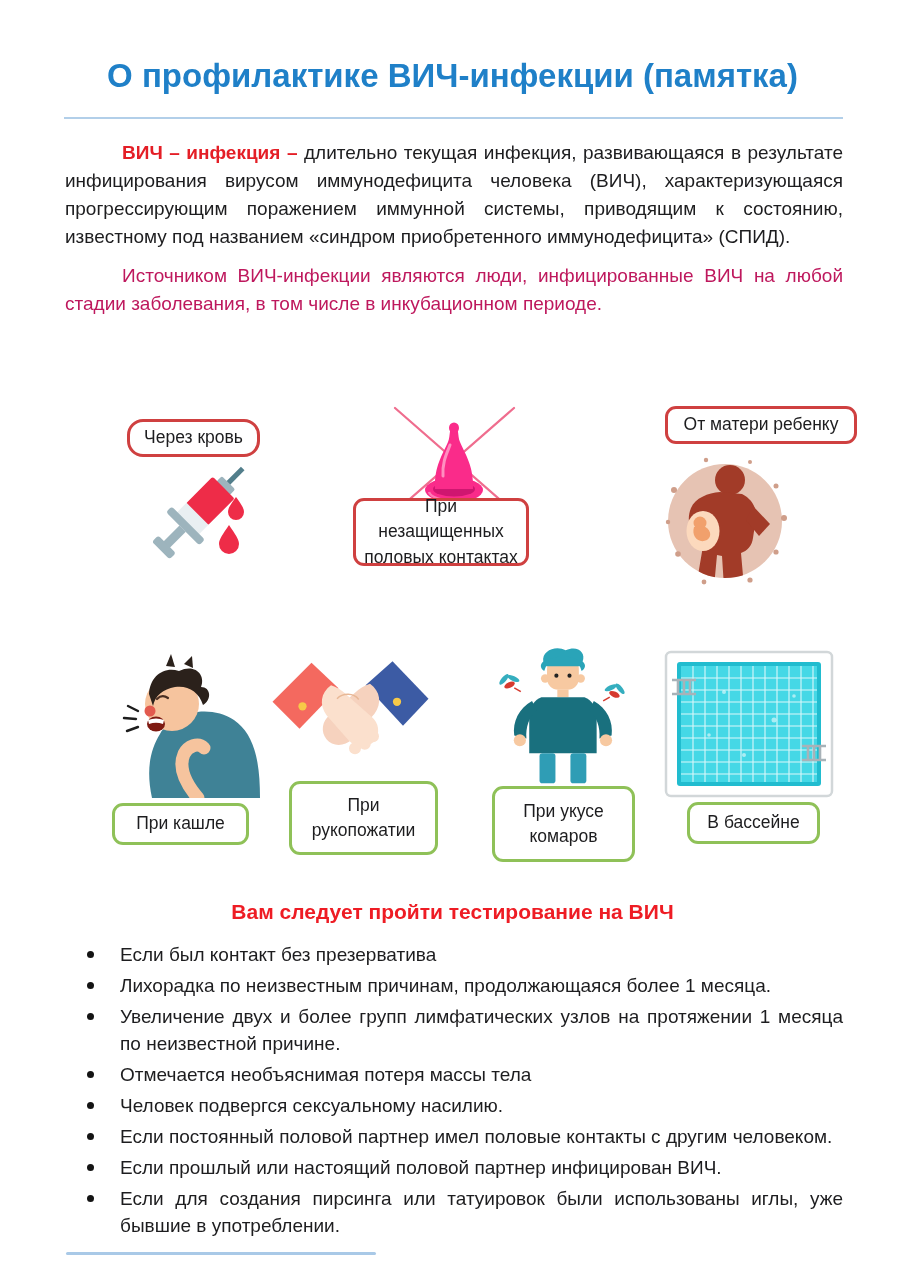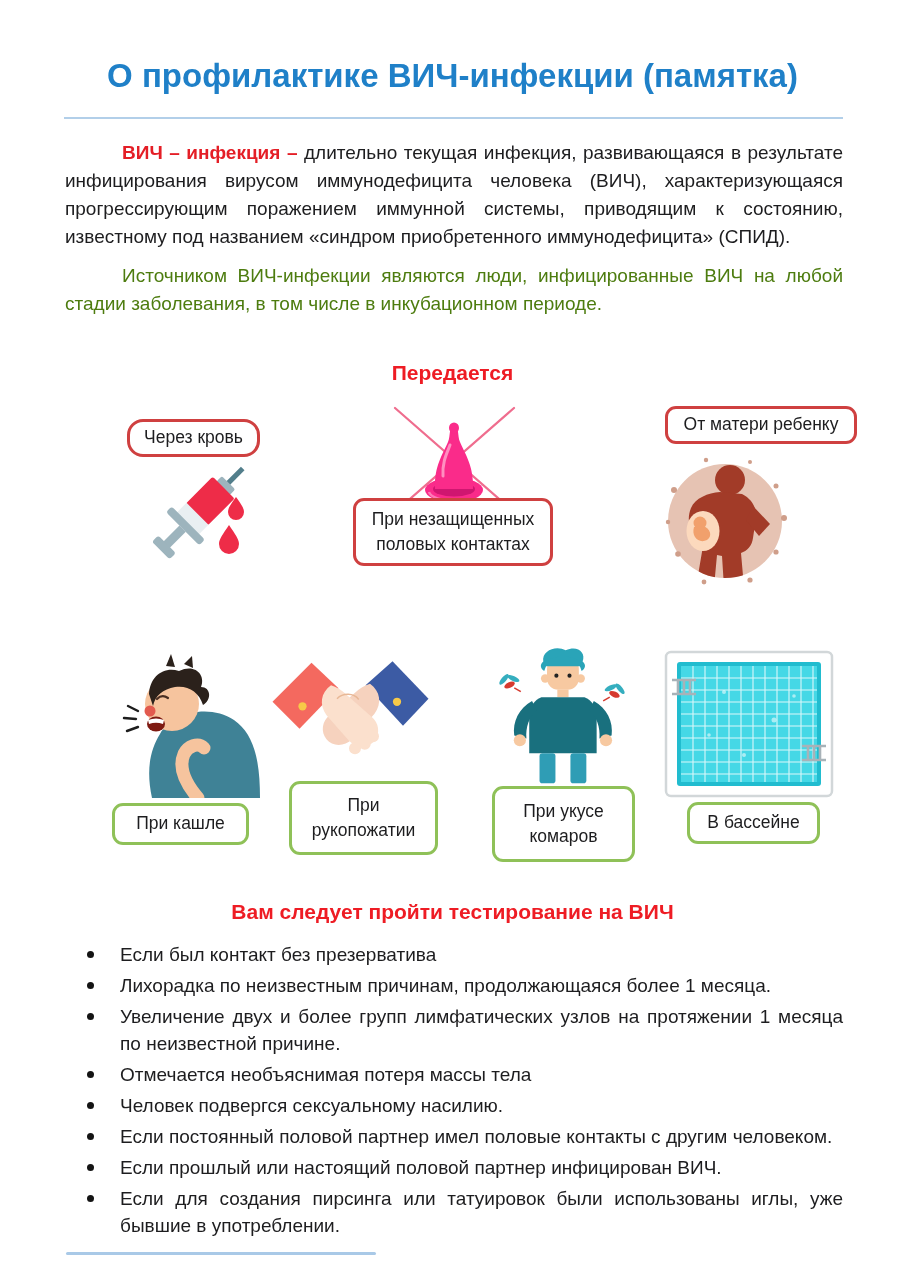--- a/index.html
+++ b/index.html
@@ -5,21 +5,21 @@
   html,body{margin:0;padding:0;background:#fff;}
   .page{position:relative;width:905px;height:1280px;background:#ffffff;overflow:hidden;
         font-family:"Liberation Sans",sans-serif;color:#1d1d1f;}
   .title{position:absolute;top:57px;left:0;width:100%;margin:0;text-align:center;
          font-size:33px;font-weight:bold;color:#1f80c8;}
   .title-rule{position:absolute;top:117px;left:64px;width:779px;height:2px;background:#b2cfe9;}
   .para{position:absolute;left:65px;width:778px;margin:0;font-size:19px;line-height:28px;
         text-align:justify;text-indent:57px;}
   .intro{top:139px;}
   .intro .lead{color:#e41e26;font-weight:bold;}
-  .source{top:262px;color:#4d7c0f;}
+  .source{top:262px;color:#be185d;}
   .sec-heading{position:absolute;left:0;width:100%;margin:0;text-align:center;
                font-size:21px;font-weight:bold;color:#ee1c24;}
   .label-box{position:absolute;display:flex;align-items:center;justify-content:center;
              text-align:center;background:#fff;border-radius:11px;box-sizing:border-box;
              font-size:17.5px;line-height:1.45;padding:2px 8px;color:#1d1d1f;z-index:2;}
   .red-box{border:3px solid #cf4040;}
   .green-box{border:3px solid #8fc158;}
   .icon{position:absolute;z-index:1;}
   .bullets{position:absolute;left:65px;top:941px;width:778px;}
   .bullet-item{display:flex;margin-bottom:4px;}
@@ -34,21 +34,20 @@
 
 <div class="page">
 
   <h1 class="title">О профилактике ВИЧ-инфекции (памятка)</h1>
   <div class="title-rule"></div>
 
   <p class="para intro"><span class="lead">ВИЧ – инфекция –</span> <span>длительно текущая инфекция, развивающаяся в результате инфицирования вирусом иммунодефицита человека (ВИЧ), характеризующаяся прогрессирующим поражением иммунной системы, приводящим к состоянию, известному под названием «синдром приобретенного иммунодефицита» (СПИД).</span></p>
 
   <p class="para source">Источником ВИЧ-инфекции являются люди, инфицированные ВИЧ на любой стадии заболевания, в том числе в инкубационном периоде.</p>
 
-  <h2 class="sec-heading" style="top:361px;">Передается</h2>
 
   <div class="label-box red-box" style="left:127px;top:419px;width:133px;height:38px;border-radius:16px;">Через кровь</div>
 
   <svg class="icon" style="left:133px;top:455px;" width="135" height="135" viewBox="0 0 135 135">
     <g transform="rotate(45 62 62)">
       <rect x="59" y="-6" width="5" height="22" fill="#527e8b"></rect>
       <rect x="52" y="14" width="19" height="8" rx="2" fill="#9db4bd"></rect>
       <rect x="46" y="21" width="31" height="38" rx="2" fill="#ee2c48"></rect>
       <rect x="46" y="58" width="31" height="14" fill="#e9eff2"></rect>
       <rect x="38" y="71" width="47" height="8" rx="3" fill="#9db4bd"></rect>
@@ -65,21 +64,21 @@
       <line x1="137" y1="4" x2="18" y2="108"></line>
     </g>
     <ellipse cx="77" cy="86" rx="29" ry="12.5" fill="#fa2b8a"></ellipse>
     <ellipse cx="77" cy="85" rx="21" ry="7.5" fill="#cf1670"></ellipse>
     <path d="M58,85 C57,62 66,50 71,38 C74,31 71,24 77,24 C83,24 80,31 83,38 C88,50 97,62 96,85 Z" fill="#fa2b8a"></path>
     <ellipse cx="77" cy="24" rx="5" ry="5.5" fill="#fa2b8a"></ellipse>
     <path d="M66,72 C65,58 70,49 73,41" stroke="#ff8fc0" stroke-width="3" fill="none" stroke-linecap="round"></path>
     <path d="M52,88 a26,10 0 0,0 26,9" stroke="#ff8fc0" stroke-width="2.5" fill="none" opacity=".8"></path>
   </svg>
 
-  <div class="label-box red-box" style="left:353px;top:498px;width:200px;height:68px;">При незащищенных половых контактах</div>
+  <div class="label-box red-box" style="left:353px;top:498px;width:176px;height:68px;">При незащищенных половых контактах</div>
 
   <div class="label-box red-box" style="left:641px;top:406px;width:192px;height:38px;margin-left:24px;">От матери ребенку</div>
 
   <svg class="icon" style="left:658px;top:452px;" width="135" height="135" viewBox="0 0 135 135">
     <defs>
         <clipPath id="pwClip">
           <circle cx="67" cy="69" r="57"></circle>
         </clipPath>
       </defs>
     <circle cx="67" cy="69" r="57" fill="#e6c3b3"></circle>

